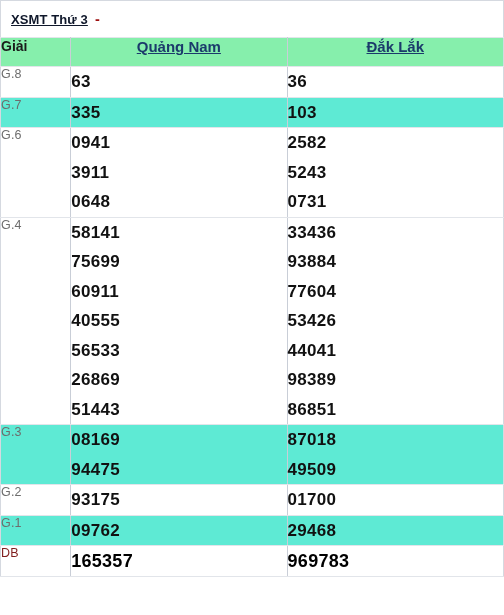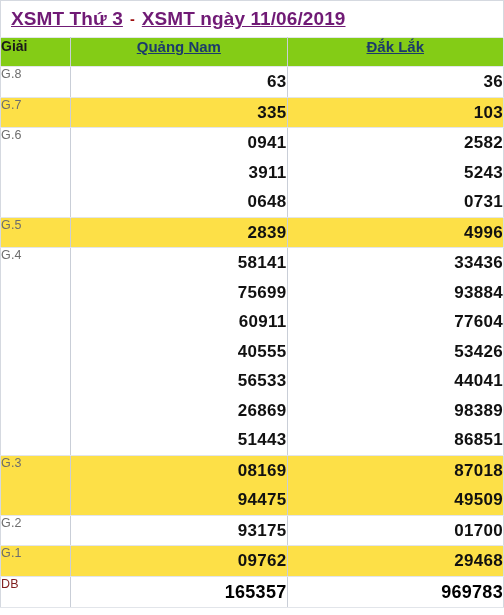--- a/index.html
+++ b/index.html
@@ -29,22 +29,22 @@
     height: 37px;
     border-left: 1px solid #d5d9e0;
     border-right: 1px solid #d5d9e0;
     border-top: 1px solid #d5d9e0;
     background: #ffffff;
     display: flex;
     align-items: center;
     padding-left: 10px;
   }
   .title-link {
-    color: #701a75;
-    font-size: 19px;
+    color: #0f172a;
+    font-size: 13px;
     font-weight: bold;
     letter-spacing: .1px;
     white-space: nowrap;
   }
   .title-sep {
     color: #9e1010;
     font-size: 14.5px;
     font-weight: bold;
     text-decoration: none;
     padding: 0 3px;
@@ -73,21 +73,21 @@
   table.xs-table td.prize-cell,
   table.xs-table th.prize-head {
     border-right: 1px solid #c9ced7;
   }
   table.xs-table td.prov-cell.first-prov,
   table.xs-table th.prov-head.first-prov {
     border-right: 1px solid #c9ced7;
   }
 
   
-  thead tr { background: #84cc16; }
+  thead tr { background: #86efac; }
   th.prize-head {
     text-align: left;
     padding: 6px 0 6px 12px;
     font-size: 14px;
     font-weight: bold;
     color: #1a1a1a;
     height: 29px;
     box-sizing: border-box;
     vertical-align: middle;
   }
@@ -98,21 +98,21 @@
     vertical-align: middle;
   }
   .prov-link {
     color: #1b3a6b;
     font-size: 15px;
     font-weight: bold;
     text-decoration: underline;
   }
 
   
-  tbody tr.row-alt { background: #fde047; }
+  tbody tr.row-alt { background: #5eead4; }
   tbody tr.row-plain { background: #ffffff; }
 
   td.prize-cell {
     padding: 5px 0 5px 12px;
     font-size: 12.5px;
     color: #6d6d6d;
     font-weight: normal;
     letter-spacing: .2px;
   }
   td.prov-cell {
@@ -123,42 +123,41 @@
     list-style: none;
     margin: 0;
     padding: 0;
   }
   .num-list li {
     font-size: 17px;
     font-weight: bold;
     color: #111111;
     line-height: 29.5px;
     letter-spacing: .3px;
-    text-align: right;
+    text-align: left;
   }
   
   tr.row-db .num-list li {
     color: #000000;
     font-size: 18px;
     line-height: 30px;
   }
   tr.row-db td.prize-cell { color: #7f1d1d; }
 
   tr.row-g4 .num-list li,
   tr.row-g3 .num-list li { line-height: 29.5px; }
 </style>
 </head>
 <body>
 
 <div class="result-widget">
 
   <div class="title-bar">
     <a class="title-link" href="#">XSMT Thứ 3</a>
       <span class="title-sep"> - </span>
-      <a class="title-link" href="#">XSMT ngày 11/06/2019</a>
   </div>
 
   <table class="xs-table">
     <colgroup>
       <col class="col-prize">
       <col class="col-prov">
       <col class="col-prov">
     </colgroup>
     <thead>
       <tr>
@@ -208,33 +207,20 @@
             </ul>
           </td>
           <td class="prov-cell">
             <ul class="num-list">
               <li>2582</li>
               <li>5243</li>
               <li>0731</li>
             </ul>
           </td>
         </tr>
-        <tr class="row-alt row-g5">
-          <td class="prize-cell">G.5</td>
-          <td class="prov-cell first-prov">
-            <ul class="num-list">
-              <li>2839</li>
-            </ul>
-          </td>
-          <td class="prov-cell">
-            <ul class="num-list">
-              <li>4996</li>
-            </ul>
-          </td>
-        </tr>
         <tr class="row-plain row-g4">
           <td class="prize-cell">G.4</td>
           <td class="prov-cell first-prov">
             <ul class="num-list">
               <li>58141</li>
               <li>75699</li>
               <li>60911</li>
               <li>40555</li>
               <li>56533</li>
               <li>26869</li>

